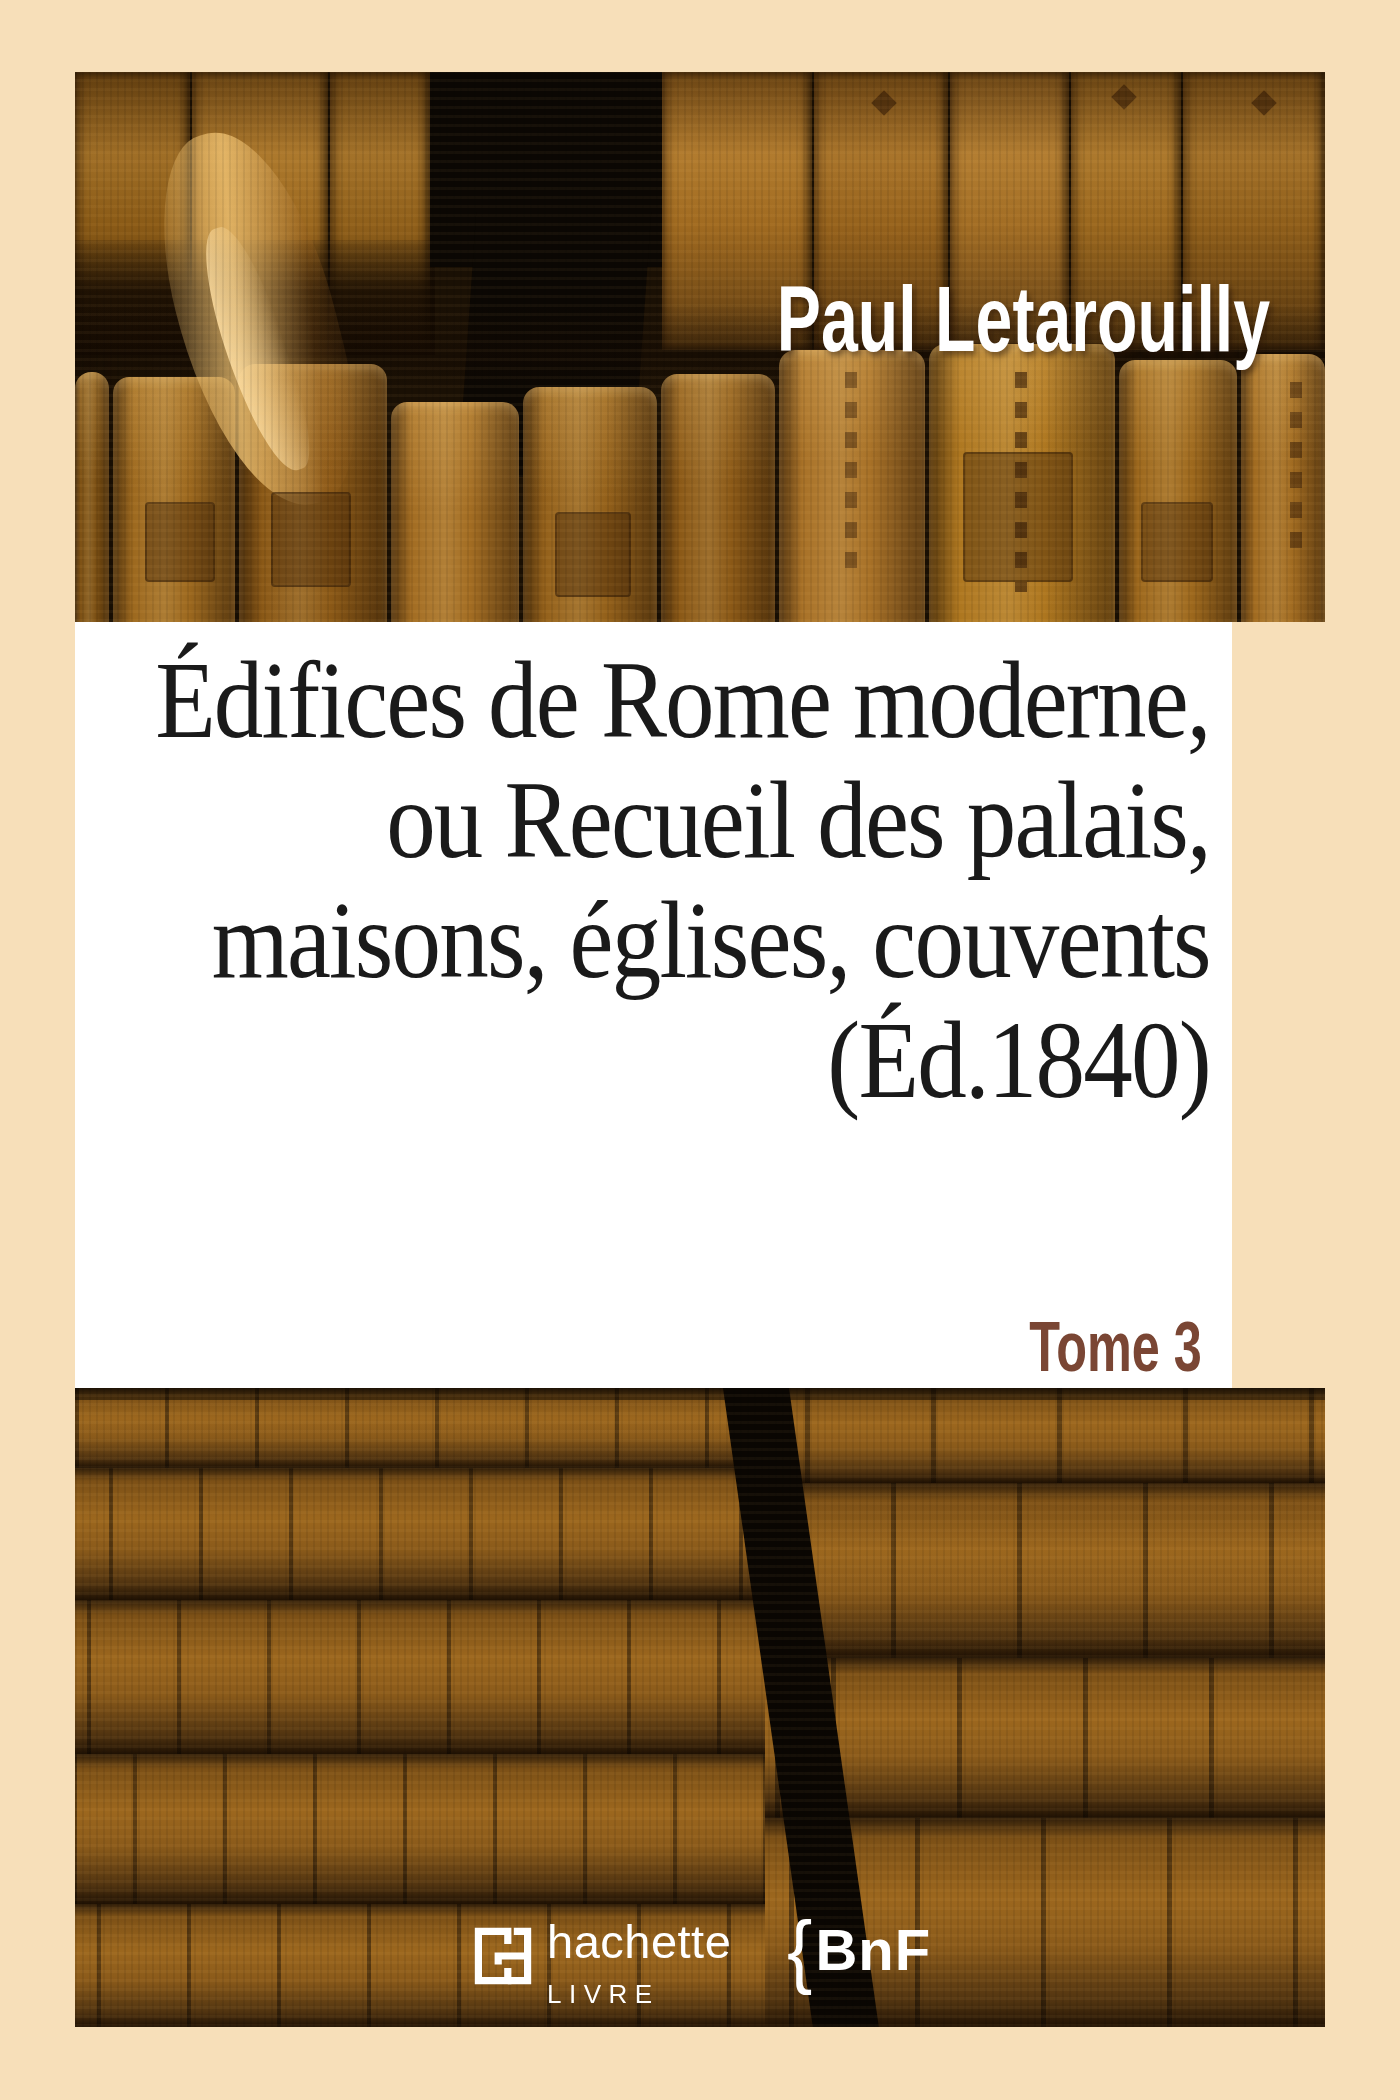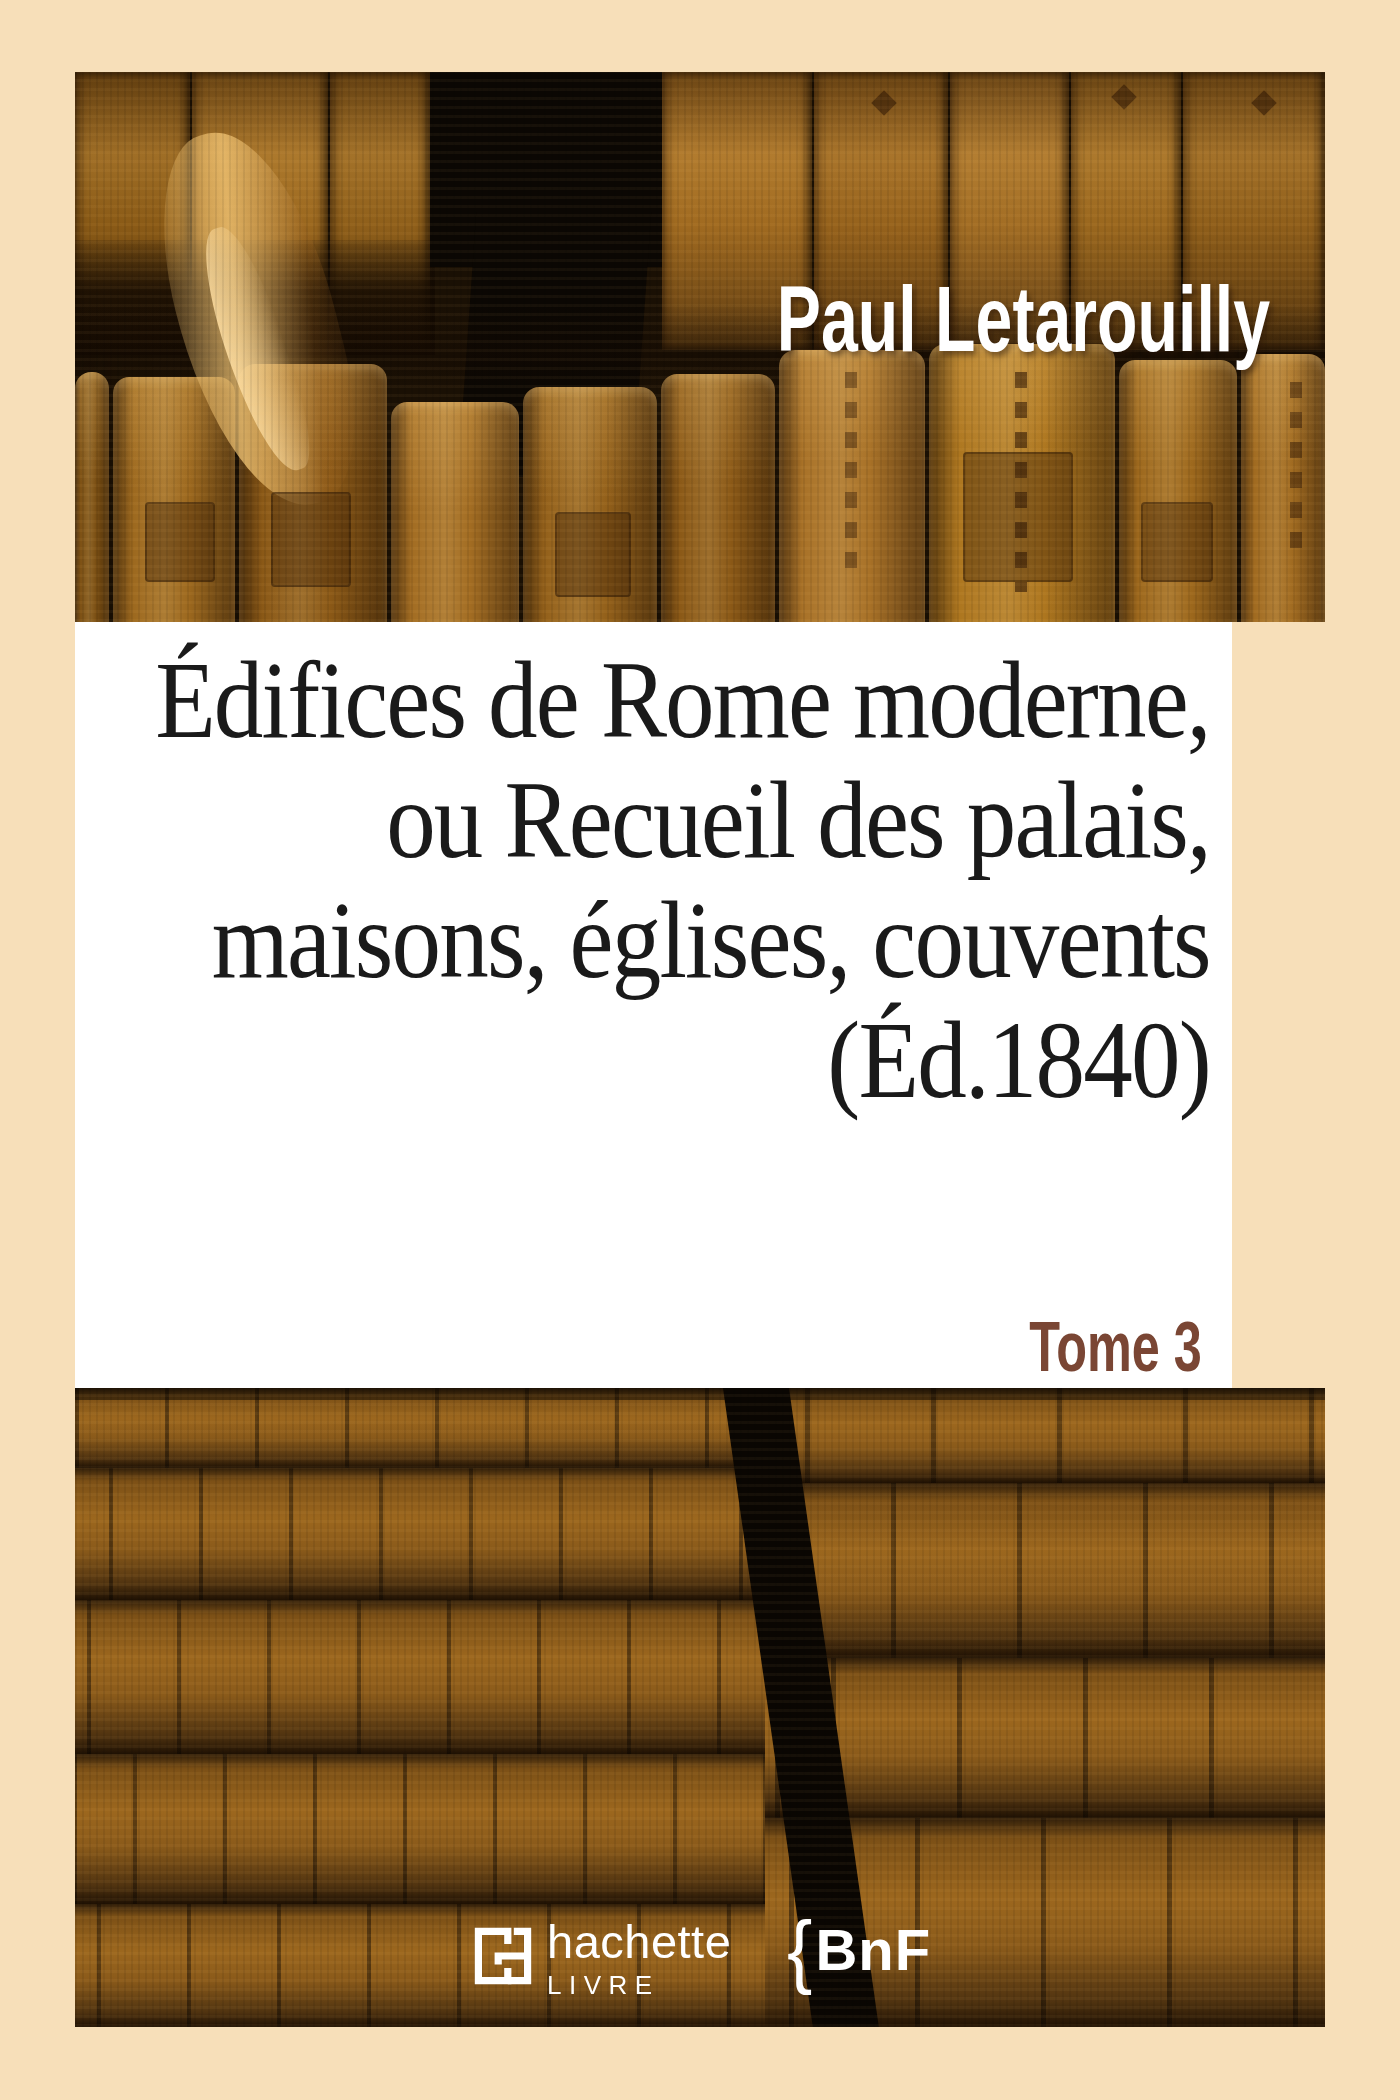--- a/index.html
+++ b/index.html
@@ -66,21 +66,21 @@
   .author{position:absolute;right:55px;top:201px;color:var(--author-color);font-size:92px;line-height:1;
       font-weight:700;transform:scaleX(.72);transform-origin:100% 50%;white-space:nowrap;
       text-shadow:4px 4px 7px rgba(40,20,5,.55)}
 
   
   .publishers{position:absolute;inset:0;pointer-events:none}
   .hachette{position:absolute;left:398px;top:530px;display:flex;align-items:flex-start;color:var(--logo-color)}
   .hachette svg{margin-top:6px}
   .h-text{margin-left:14px}
   .h-word{font-size:47px;line-height:47px;font-weight:500;letter-spacing:.5px}
-  .h-sub{font-size:26px;line-height:26px;letter-spacing:7.5px;margin-top:7px;font-weight:400}
+  .h-sub{font-size:26px;line-height:26px;letter-spacing:7.5px;margin-top:16px;font-weight:400}
   .bnf{position:absolute;left:712px;top:524px;display:flex;align-items:center;color:var(--logo-color)}
   .brace{font-size:76px;line-height:1;font-weight:400;transform:scaleY(1.08)}
   .bnf-word{font-size:58px;line-height:1;font-weight:700;margin-left:3px;letter-spacing:1px}
 </style>
 </head>
 <body>
 
 <div class="cover">
 
   <div class="photo photo-top">

